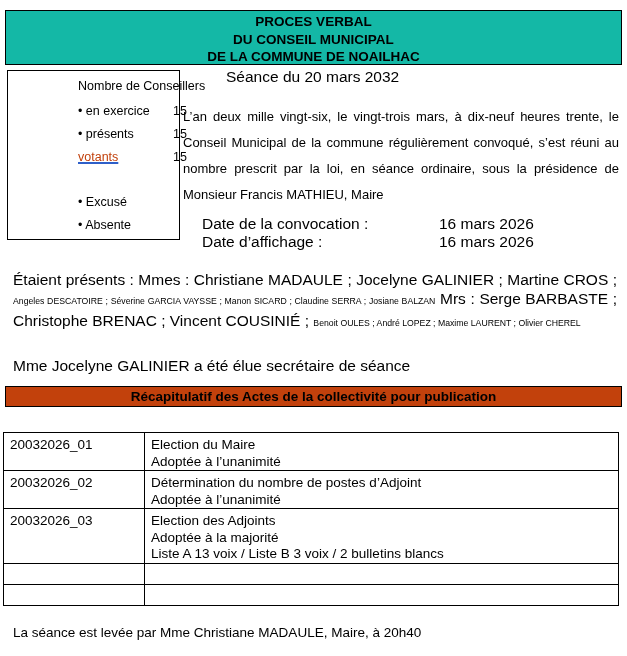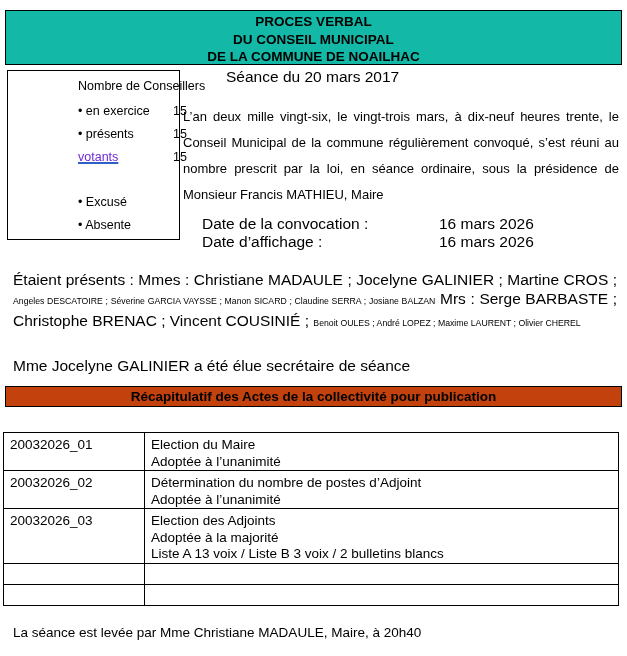--- a/index.html
+++ b/index.html
@@ -15,21 +15,21 @@
     padding-top: 2px; box-sizing: border-box;
   }
   .header-box div { white-space: nowrap; }
   .seance-title { left: 226px; top: 68px; font-size: 15.5px; white-space: nowrap; }
   .counts-box {
     left: 7px; top: 70px; width: 173px; height: 170px;
     border: 1px solid #000; box-sizing: border-box; font-size: 12.5px;
   }
   .counts-box .row { position: absolute; left: 26px; white-space: nowrap; margin-left: 44px; }
   .counts-box .val { position: absolute; left: 104px; }
-  .votants { color: #6d28d9; text-decoration: underline; text-decoration-color: #2e5fc9; text-decoration-thickness: 1.5px; }
+  .votants { color: #c2410c; text-decoration: underline; text-decoration-color: #2e5fc9; text-decoration-thickness: 1.5px; }
   .intro {
     left: 183px; top: 104px; width: 436px; font-size: 13px; line-height: 26px;
     text-align: justify;
   }
   .dates { left: 202px; top: 215px; font-size: 15.5px; line-height: 18px; }
   .dates .row { position: relative; white-space: nowrap; height: 18px; }
   .dates .val { position: absolute; left: 237px; top: 0; }
   .presents {
     left: 13px; top: 270px; width: 604px; font-size: 15.5px; line-height: 19px;
     text-align: justify;
@@ -58,21 +58,21 @@
 </style>
 </head>
 <body>
 
 <div class="abs header-box">
   <div>PROCES VERBAL</div>
   <div>DU CONSEIL MUNICIPAL</div>
   <div>DE LA COMMUNE DE NOAILHAC</div>
 </div>
 
-<div class="abs seance-title">Séance du 20 mars 2017</div>
+<div class="abs seance-title">Séance du 20 mars 2032</div>
 
 <div class="abs counts-box">
   <div class="row" style="top:8px">Nombre de Conseillers</div>
   <div class="row" style="top:33px;width:150px">
     <span>• en exercice</span>
     <span class="val" style="left:95px">15</span>
   </div>
   <div class="row" style="top:56px;width:150px">
     <span>• présents</span>
     <span class="val" style="left:95px">15</span>

